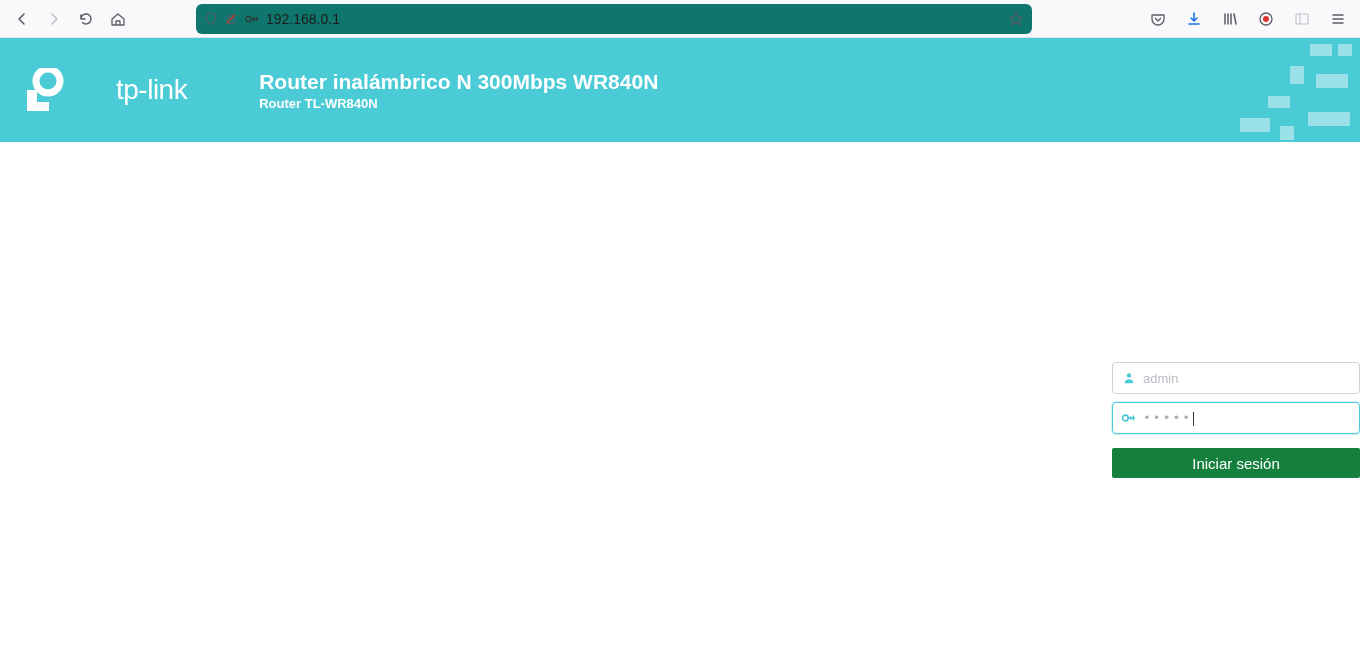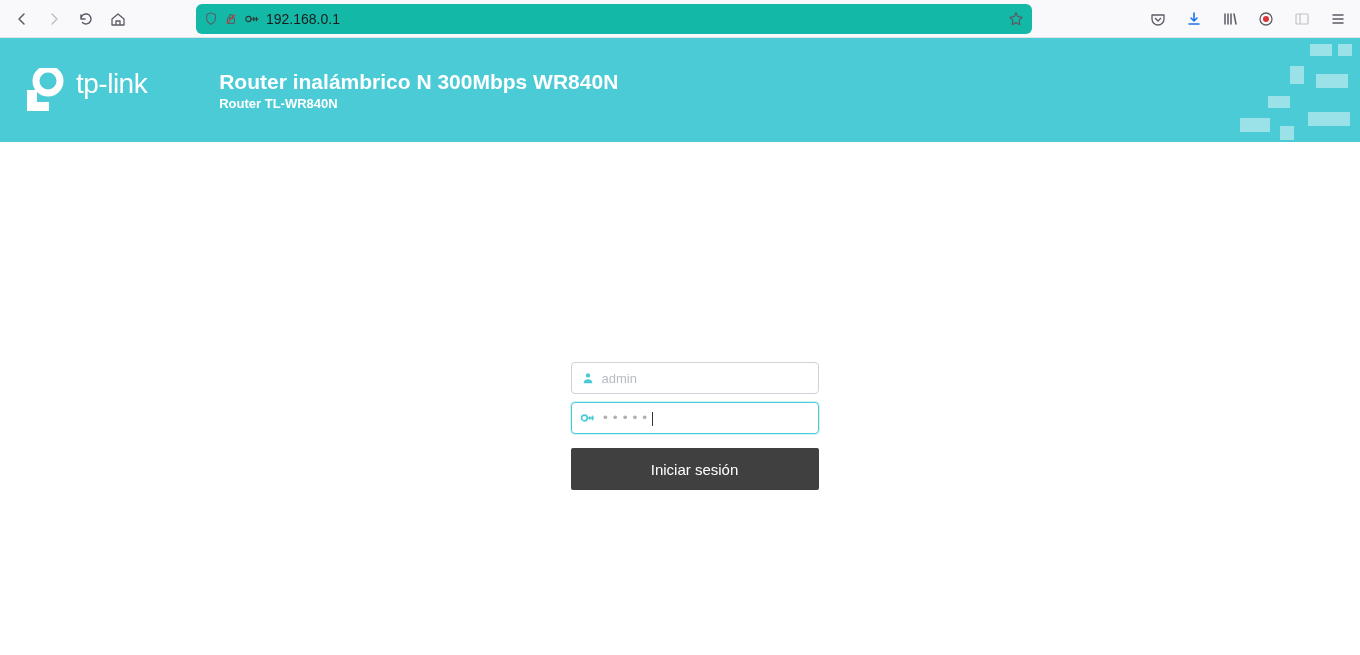--- a/index.html
+++ b/index.html
@@ -18,21 +18,21 @@
 .nav-btn {
   width: 28px; height: 28px;
   display: flex; align-items: center; justify-content: center;
   border: none; background: transparent; border-radius: 4px;
   color: #5b5b66; cursor: pointer;
 }
 .nav-btn.disabled { color: #c0c0c7; }
 .url-bar {
   flex: 1;
   height: 30px;
-  background: #14b8a6;
+  background: #0f766e;
   border-radius: 6px;
   display: flex;
   align-items: center;
   padding: 0 8px;
   margin: 0 100px 0 60px;
   gap: 6px;
   color: #5b5b66;
 }
 .url-bar .url-text { font-size: 14px; color: #1b1b1b; flex: 1; }
 .right-icons { display: flex; align-items: center; gap: 8px; margin-left: 8px; }
@@ -43,40 +43,42 @@
   height: 104px;
   background: #4acbd6;
   display: flex;
   align-items: center;
   padding: 0 24px;
   position: relative;
   overflow: hidden;
 }
 .logo {
   display: flex;
+  align-items: center;
   color: #fff;
+  gap: 40px;
 }
 .logo-mark { margin-right: 12px; }
 .logo-text { font-size: 28px; font-weight: 400; letter-spacing: -0.5px; }
 .titles { margin-left: 72px; color: #fff; }
 .titles .main-title { font-size: 21px; font-weight: bold; }
 .titles .sub-title { font-size: 13px; font-weight: bold; margin-top: 2px; }
 .corner-deco {
   position: absolute;
   right: 0; top: 0;
   width: 220px; height: 104px;
   pointer-events: none;
 }
 .corner-deco rect { fill: rgba(255,255,255,0.45); }
 
 
 .login-wrap {
   display: flex;
   flex-direction: column;
-  align-items: center;
+  align-items: flex-end;
   margin-top: 220px;
   padding-left: 29px;
 }
 .login-box { width: 248px; }
 .input-row {
   width: 100%;
   height: 32px;
   border: 1px solid #cfd4da;
   border-radius: 4px;
   display: flex;
@@ -87,23 +89,23 @@
 }
 .input-row.focused { border-color: #4acbd6; box-shadow: 0 0 0 1px rgba(74,203,214,0.25); }
 .input-row .icon-slot { width: 16px; height: 16px; display: flex; align-items: center; justify-content: center; color: #4acbd6; margin-right: 6px; }
 .input-row input {
   border: none; outline: none; flex: 1;
   font-size: 13px; color: #333; background: transparent;
 }
 .input-row input::placeholder { color: #b7bcc3; }
 .login-btn {
   width: 100%;
-  height: 42px;
+  height: 30px;
   border: none;
-  background: #404040;
+  background: #15803d;
   color: #fff;
   font-size: 15px;
   border-radius: 2px;
   cursor: pointer;
   margin-top: 6px;
 }
 
 
 .pwd-input { letter-spacing: 2px; color: #b0b0b0; font-family: monospace; }
 .caret { display:inline-block; width:1px; height:14px; background:#333; vertical-align:middle; margin-left:1px; animation: blink 1s step-start infinite; }

